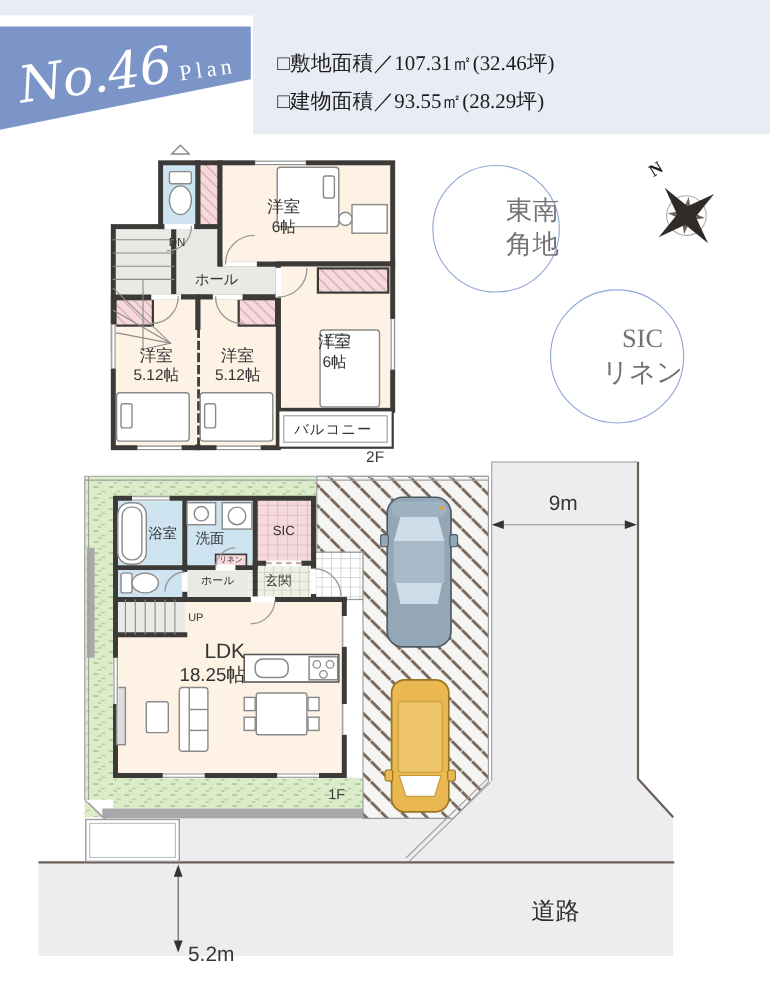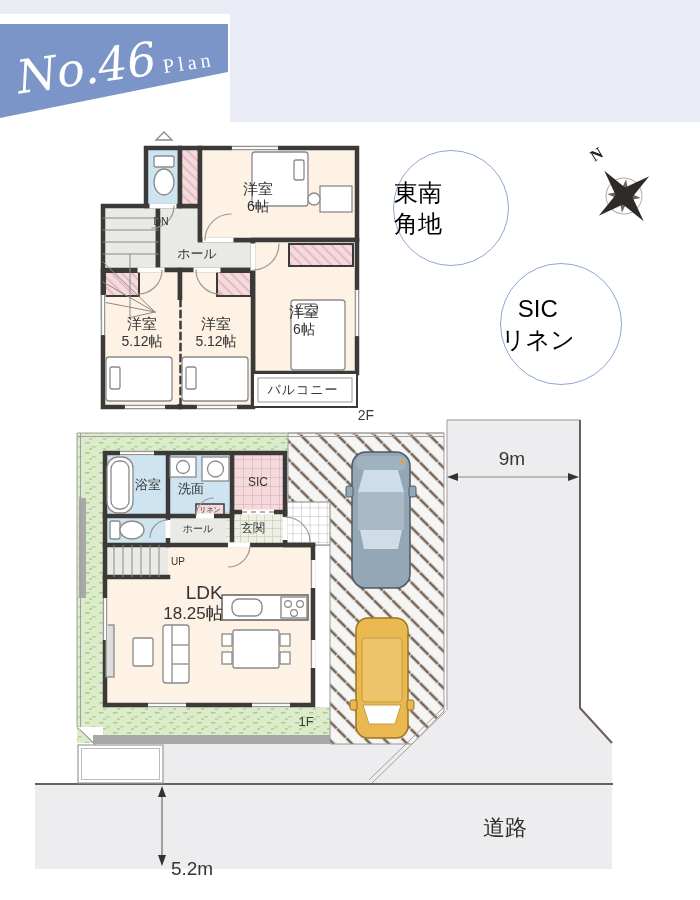--- a/index.html
+++ b/index.html
@@ -9,22 +9,22 @@
   .lbl{position:absolute;transform:translate(-50%,-50%);color:#333;white-space:nowrap;
        text-align:center;line-height:1.18;font-family:"Liberation Sans","DejaVu Sans",sans-serif;}
   .serif{font-family:"Liberation Serif","DejaVu Serif",serif;}
   .banner-text{position:absolute;left:16px;top:36px;width:210px;transform:rotate(-8deg);
        color:#fff;white-space:nowrap;}
   .banner-no{font-family:"DejaVu Serif","Liberation Serif",serif;font-style:italic;font-size:46px;}
   .banner-word{font-family:"Liberation Serif",serif;font-size:20px;letter-spacing:4px;margin-left:6px;}
   .area-lines{position:absolute;left:252px;top:42px;color:#1c1c1c;font-size:19px;line-height:34px;
        font-family:"Liberation Serif","DejaVu Serif",serif;}
   .badge{position:absolute;border:1.5px solid #8fa7d6;border-radius:50%;display:flex;
-       align-items:center;justify-content:flex-start;text-align:center;color:#000000;
-       font-family:Liberation Sans, sans-serif;}
+       align-items:center;justify-content:flex-end;text-align:center;color:#737373;
+       font-family:Liberation Serif, serif;}
   .badge .inner{line-height:1.3;font-size:24px;}
   .room{font-size:15px;color:#333;}
   .room .sz{font-size:14px;}
 </style>
 </head>
 <body>
 
 <div class="stage">
 
 <svg class="plan-svg" width="700" height="900" viewBox="0 0 700 900">
@@ -339,20 +339,24 @@
       <polygon points="162,786 158,797 166,797" fill="#333333"></polygon>
       <polygon points="162,866 158,855 166,855" fill="#333333"></polygon>
     </g>
   </g>
 </svg>
 
 <div class="banner-text">
   <span class="banner-no">No.46</span><span class="banner-word">Plan</span>
 </div>
 
+<div class="area-lines">
+  <div>□敷地面積／107.31㎡(32.46坪)</div>
+  <div>□建物面積／93.55㎡(28.29坪)</div>
+</div>
 
 <div class="badge" style="left:393px;top:150px;width:114px;height:114px;">
   <div class="inner">
     <div>東南</div>
     <div>角地</div>
   </div>
 </div>
 <div class="badge" style="left:500px;top:263px;width:120px;height:120px;">
   <div class="inner">
     <div>SIC</div>
@@ -374,21 +378,21 @@
   <div>洋室</div>
       <div class="sz">5.12帖</div>
 </div>
 <div class="lbl room" style="left:216px;top:332px;">
   <div>洋室</div>
       <div class="sz">5.12帖</div>
 </div>
 <div class="lbl" style="left:197px;top:254px;font-size:13px;">ホール</div>
 <div class="lbl" style="left:161px;top:221px;font-size:10.5px;">DN</div>
 <div class="lbl" style="left:303px;top:390px;font-size:13px;letter-spacing:1px;">バルコニー</div>
-<div class="lbl" style="left:341px;top:415px;font-size:14px;color:#3a3a3a;margin-left:25px;">2F</div>
+<div class="lbl" style="left:341px;top:415px;font-size:14px;color:#3a3a3a;">2F</div>
 
 <div class="lbl" style="left:148px;top:485px;font-size:13px;">浴室</div>
 <div class="lbl" style="left:191px;top:489px;font-size:13px;">洗面</div>
 <div class="lbl" style="left:258px;top:482px;font-size:12px;">SIC</div>
 <div class="lbl" style="left:210px;top:510px;font-size:7px;">リネン</div>
 <div class="lbl" style="left:253px;top:528px;font-size:12px;">玄関</div>
 <div class="lbl" style="left:198px;top:529px;font-size:10px;">ホール</div>
 <div class="lbl" style="left:178px;top:562px;font-size:10px;">UP</div>
 <div class="lbl" style="left:193px;top:603px;font-size:19px;text-align:right;">
   <div>LDK</div>

